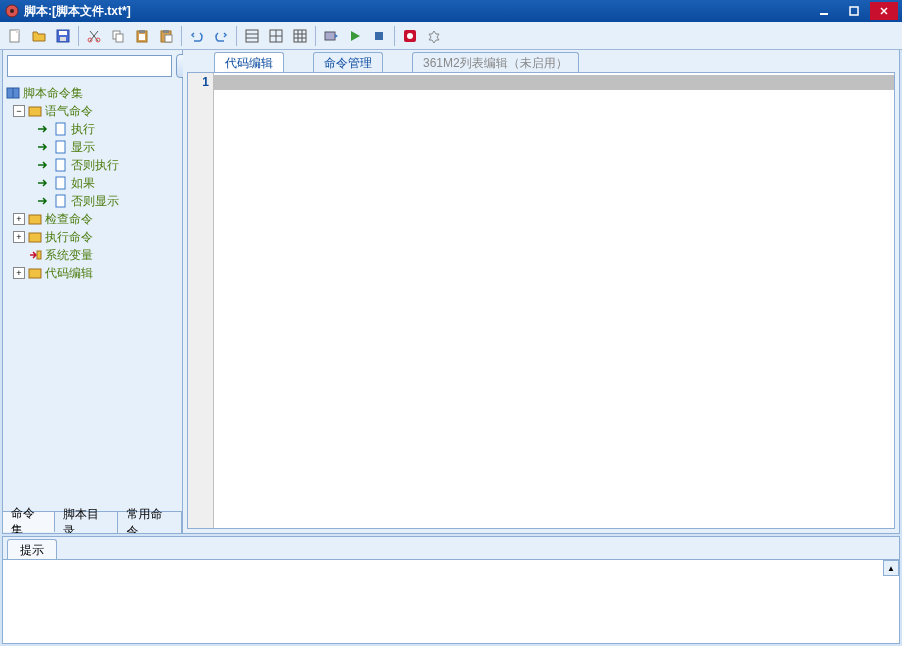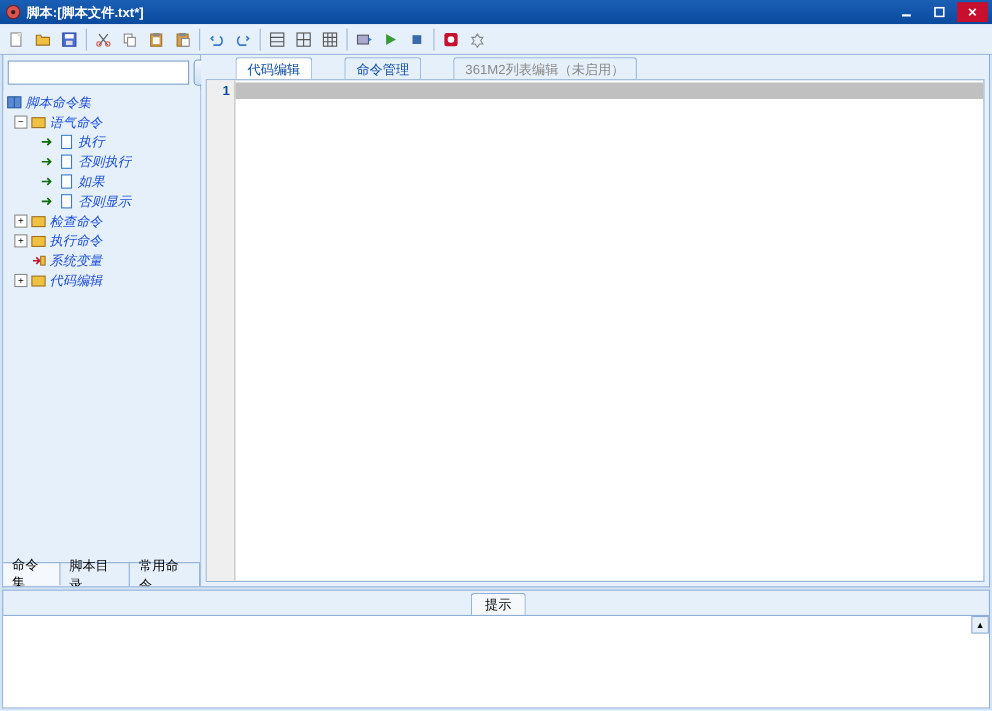--- a/index.html
+++ b/index.html
@@ -16,35 +16,35 @@
 .main-area { flex: 1; display: flex; border: 1px solid #8faed4; border-top: none; margin: 0 2px; background: #e6f0fb; overflow: hidden; }
 .left-panel { width: 180px; display: flex; flex-direction: column; border-right: 1px solid #8faed4; }
 .search-row { display: flex; padding: 4px; gap: 4px; align-items: center; }
 .search-input { flex: 1; height: 22px; border: 1px solid #7a9ec7; background: white; padding: 0 4px; }
 .search-btn { height: 24px; padding: 0 12px; border: 1px solid #7a9ec7; border-radius: 4px; background: linear-gradient(to bottom, #f0f6fd, #cfe0f5); cursor: pointer; }
 .tree { flex: 1; background: #e6f0fb; overflow: auto; padding: 2px; }
 .tree-node { display: flex; align-items: center; height: 18px; cursor: pointer; white-space: nowrap; }
 .tree-toggle { width: 12px; height: 12px; border: 1px solid #888; background: white; font-size: 9px; line-height: 10px; text-align: center; margin-right: 2px; cursor: pointer; }
 .tree-spacer { width: 14px; display: inline-block; }
 .tree-icon { width: 16px; height: 16px; margin-right: 2px; display: inline-flex; align-items: center; justify-content: center; }
-.tree-label { color: #1d4ed8; font-style: italic; }
+.tree-label { color: #4d7c0f; }
 .left-tabs { display: flex; border-top: 1px solid #8faed4; background: #e6f0fb; height: 22px; }
 .left-tab { padding: 2px 8px; border-right: 1px solid #8faed4; cursor: pointer; display: flex; align-items: center; }
 .left-tab.active { background: #f5f9fe; border-top: 1px solid #8faed4; position: relative; top: -1px; }
 .right-panel { flex: 1; display: flex; flex-direction: column; background: #e6f0fb; }
 .editor-tabs { display: flex; height: 22px; padding-left: 4px; padding-top: 2px; gap: 2px; }
 .editor-tab { padding: 2px 10px; border: 1px solid #8faed4; border-bottom: none; background: #e6f0fb; color: #0a4a9e; cursor: pointer; border-radius: 3px 3px 0 0; margin-left: 27px; }
 .editor-tab.active { background: white; color: #0a4a9e; }
 .editor-tab.disabled { color: #888; }
 .editor-body { flex: 1; display: flex; border: 1px solid #8faed4; margin: 0 4px 4px 4px; background: white; }
 .gutter { width: 26px; background: #efefef; border-right: 1px solid #c0c0c0; text-align: right; padding: 2px 4px 0 0; color: #0a4a9e; font-family: Consolas, monospace; font-weight: bold; }
 .code-area { flex: 1; position: relative; }
 .code-line-hl { position: absolute; top: 2px; left: 0; right: 0; height: 15px; background: #c0c0c0; }
 .bottom-panel { height: 108px; border: 1px solid #8faed4; margin: 2px; background: #e6f0fb; display: flex; flex-direction: column; }
-.bottom-tabs { display: flex; height: 22px; padding: 2px 0 0 4px; justify-content: center; }
+.bottom-tabs { display: flex; height: 22px; padding: 2px 0 0 4px; }
 .bottom-tab { padding: 2px 12px; border: 1px solid #8faed4; border-bottom: none; background: #f5f9fe; cursor: pointer; border-radius: 3px 3px 0 0; }
 .bottom-content { flex: 1; background: white; border-top: 1px solid #8faed4; position: relative; }
 .scroll-up { position: absolute; right: 0; top: 0; width: 16px; height: 16px; background: #e6f0fb; border: 1px solid #8faed4; display: flex; align-items: center; justify-content: center; font-size: 8px; cursor: pointer; }
 svg { display: block; }
 </style>
 </head>
 <body>
 
 <div class="titlebar">
   <span class="titlebar-icon">
@@ -230,20 +230,33 @@
           <span class="tree-icon">
             <svg width="12" height="12">
               <path d="M1 6h7M6 3l3 3-3 3" stroke="#0a6a0a" fill="none" stroke-width="1.5"></path>
             </svg>
           </span>
           <span class="tree-icon">
             <svg width="12" height="14">
               <rect x="1" y="1" width="9" height="12" fill="white" stroke="#3a7ac8"></rect>
             </svg>
           </span>
+          <span class="tree-label">显示</span>
+        </div>
+      <div class="tree-node" style="padding-left:30px">
+          <span class="tree-icon">
+            <svg width="12" height="12">
+              <path d="M1 6h7M6 3l3 3-3 3" stroke="#0a6a0a" fill="none" stroke-width="1.5"></path>
+            </svg>
+          </span>
+          <span class="tree-icon">
+            <svg width="12" height="14">
+              <rect x="1" y="1" width="9" height="12" fill="white" stroke="#3a7ac8"></rect>
+            </svg>
+          </span>
           <span class="tree-label">否则执行</span>
         </div>
       <div class="tree-node" style="padding-left:30px">
           <span class="tree-icon">
             <svg width="12" height="12">
               <path d="M1 6h7M6 3l3 3-3 3" stroke="#0a6a0a" fill="none" stroke-width="1.5"></path>
             </svg>
           </span>
           <span class="tree-icon">
             <svg width="12" height="14">

